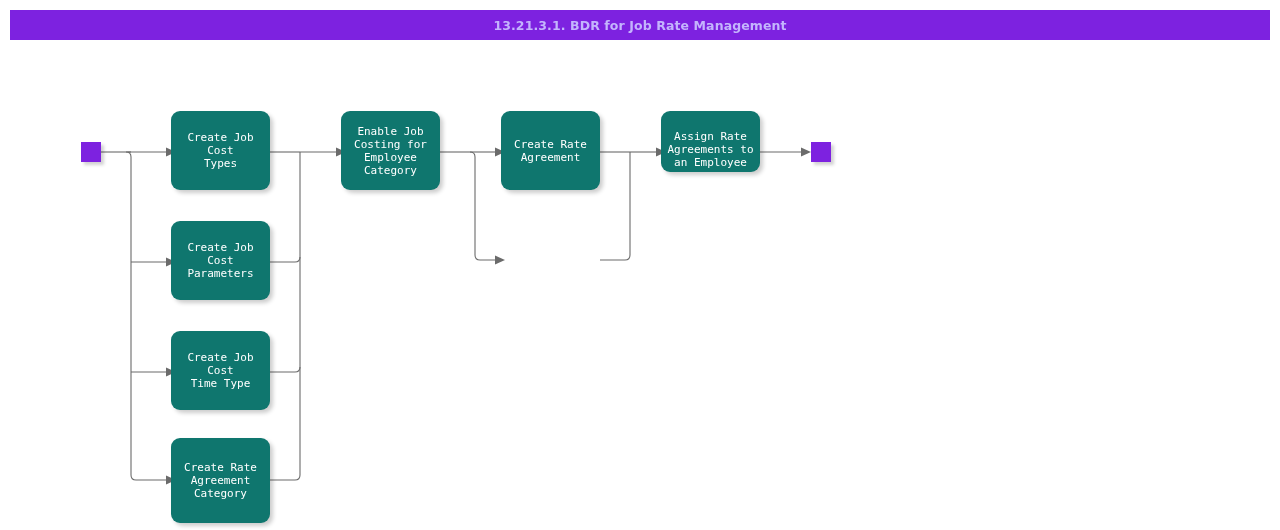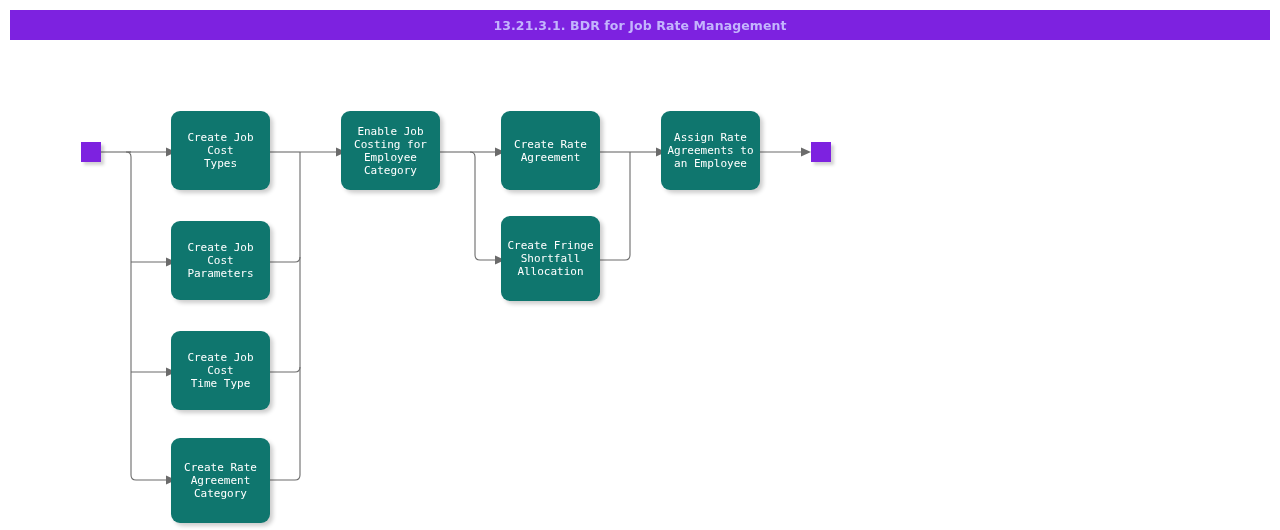--- a/index.html
+++ b/index.html
@@ -168,25 +168,20 @@
 Costing for
 Employee
 Category</span>
   </div>
 
   <div class="process-node" style="left:501px; top:111px; width:99px; height:79px;">
     <span class="node-label">Create Rate
 Agreement</span>
   </div>
 
-  <div class="process-node" style="left:501px; top:216px; width:99px; height:85px;">
-    <span class="node-label">Create Fringe
-Shortfall
-Allocation</span>
-  </div>
 
-  <div class="process-node" style="left:661px; top:111px; width:99px; height:79px;">
+  <div class="process-node" style="left:661px; top:111px; width:99px; height:61px;align-items:flex-end;">
     <span class="node-label">Assign Rate
 Agreements to
 an Employee</span>
   </div>
 
 </div>
 
 </body></html>

